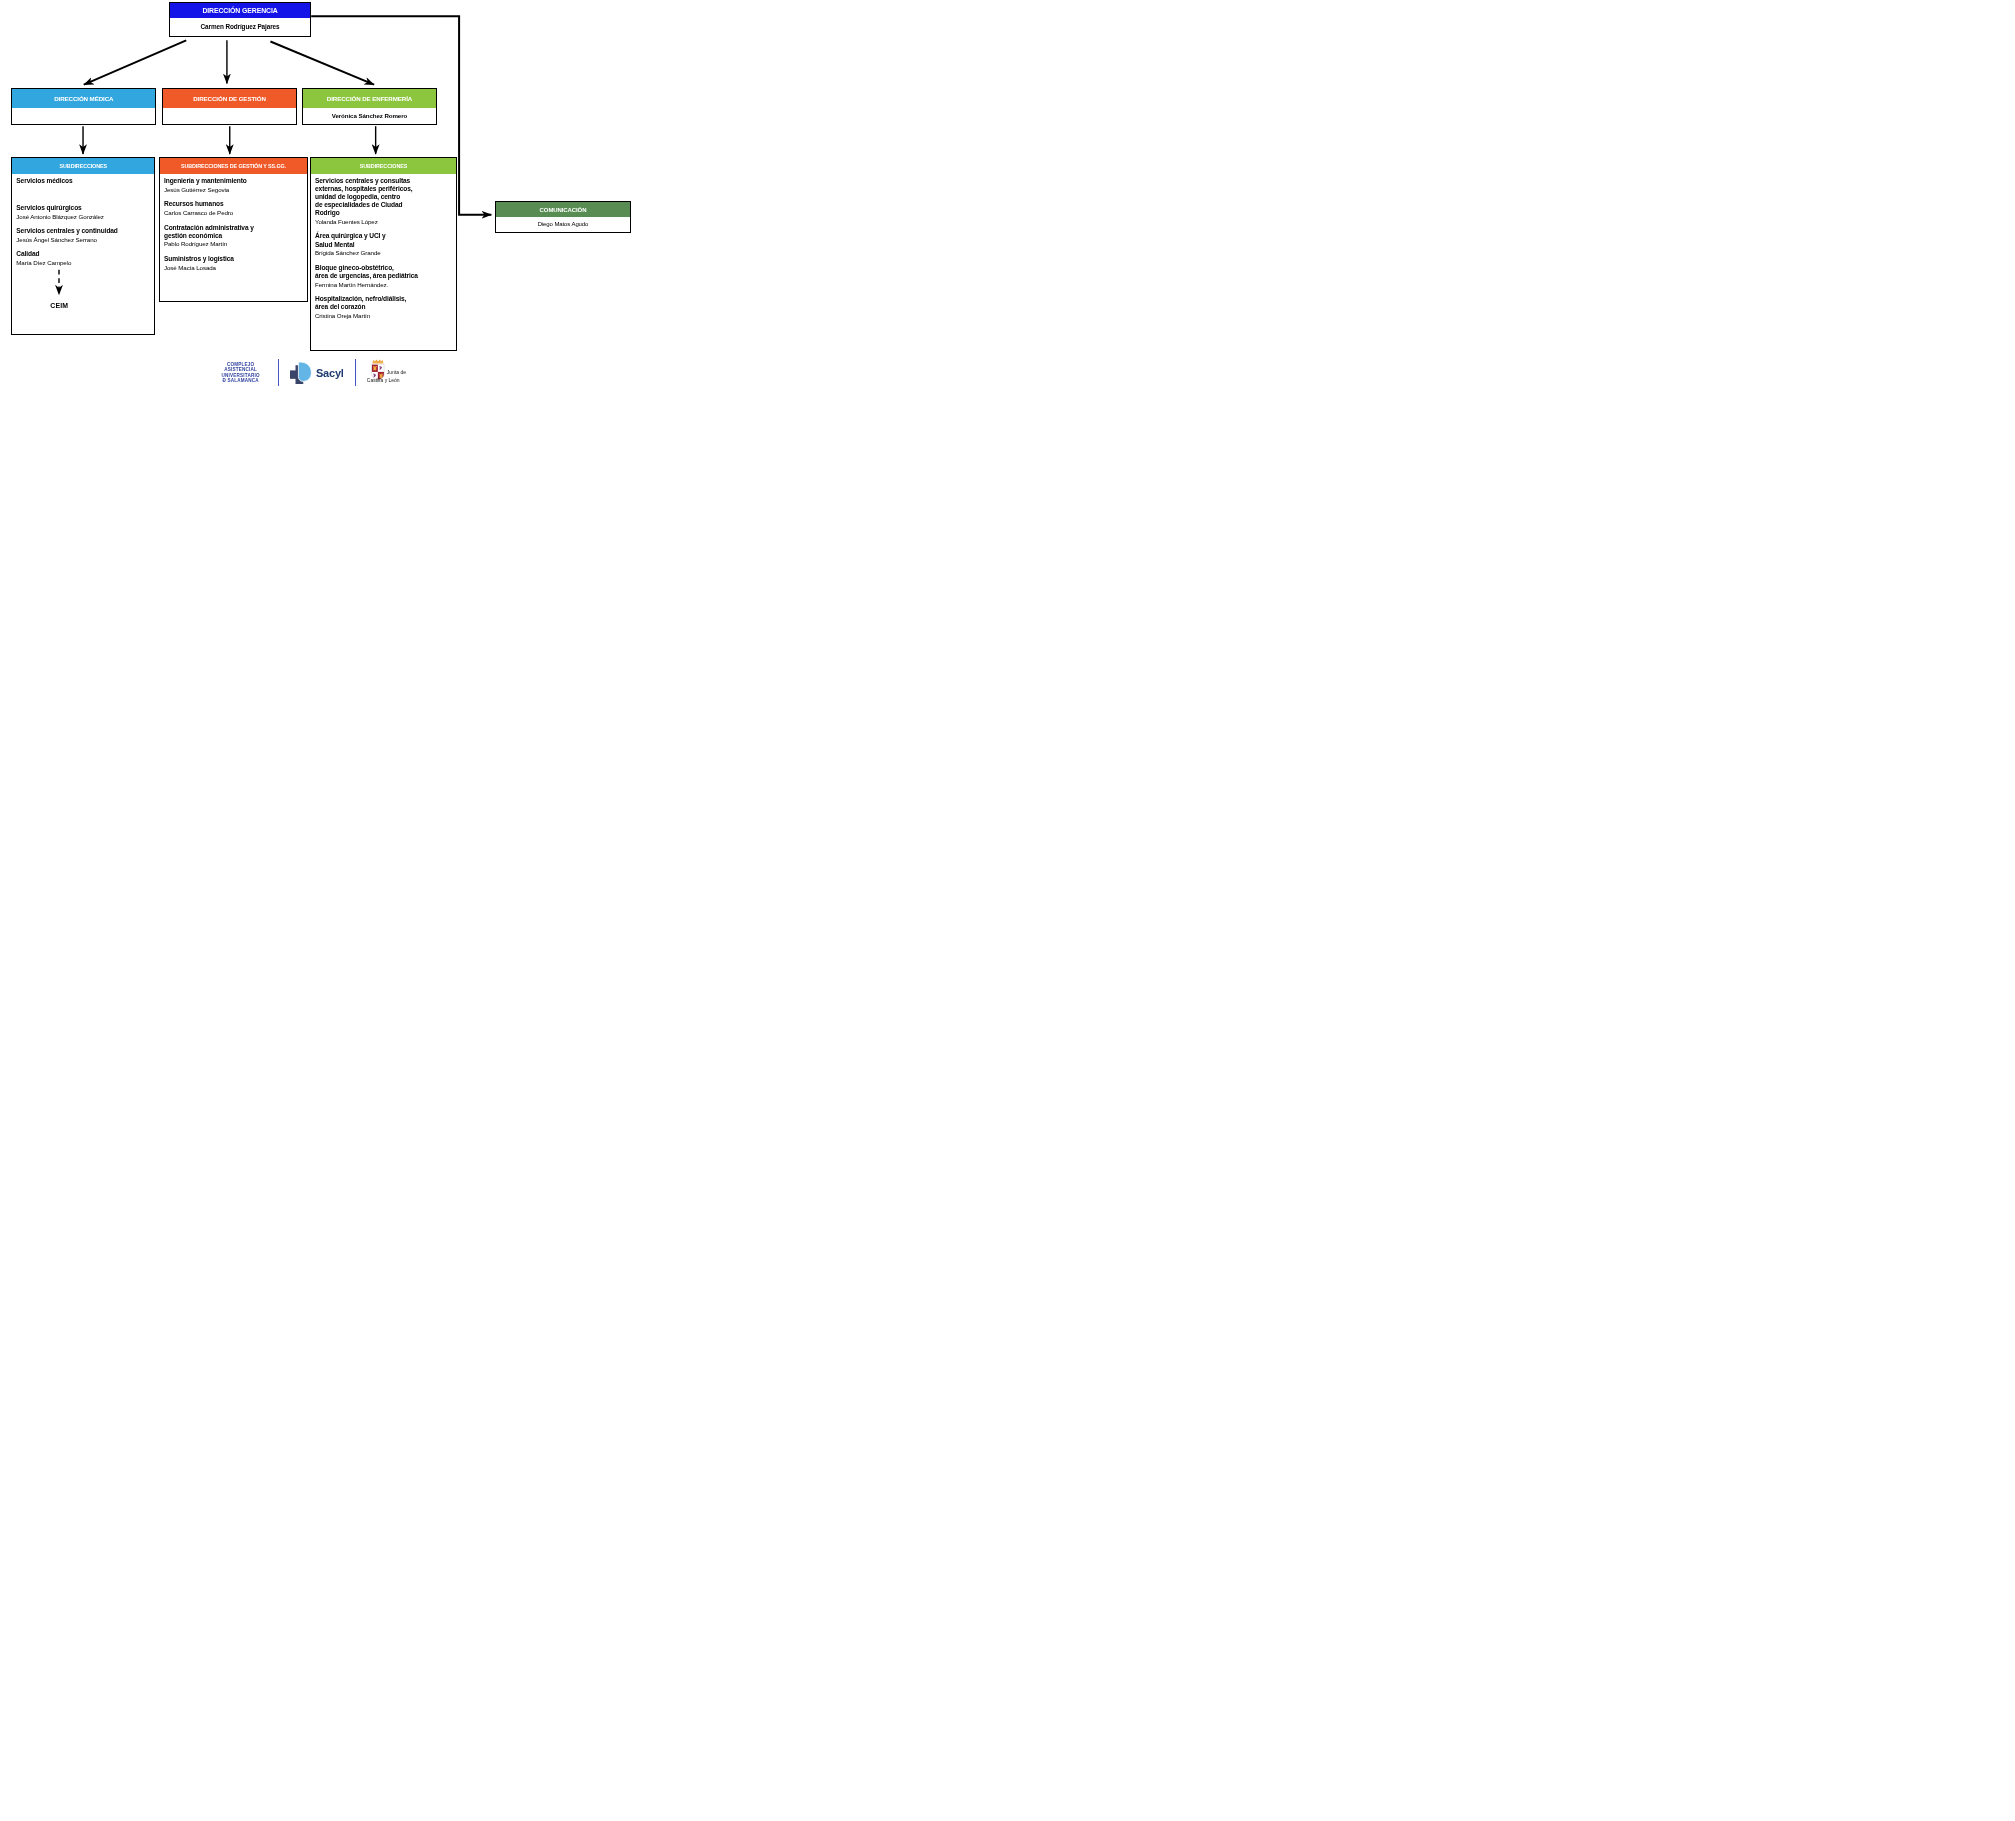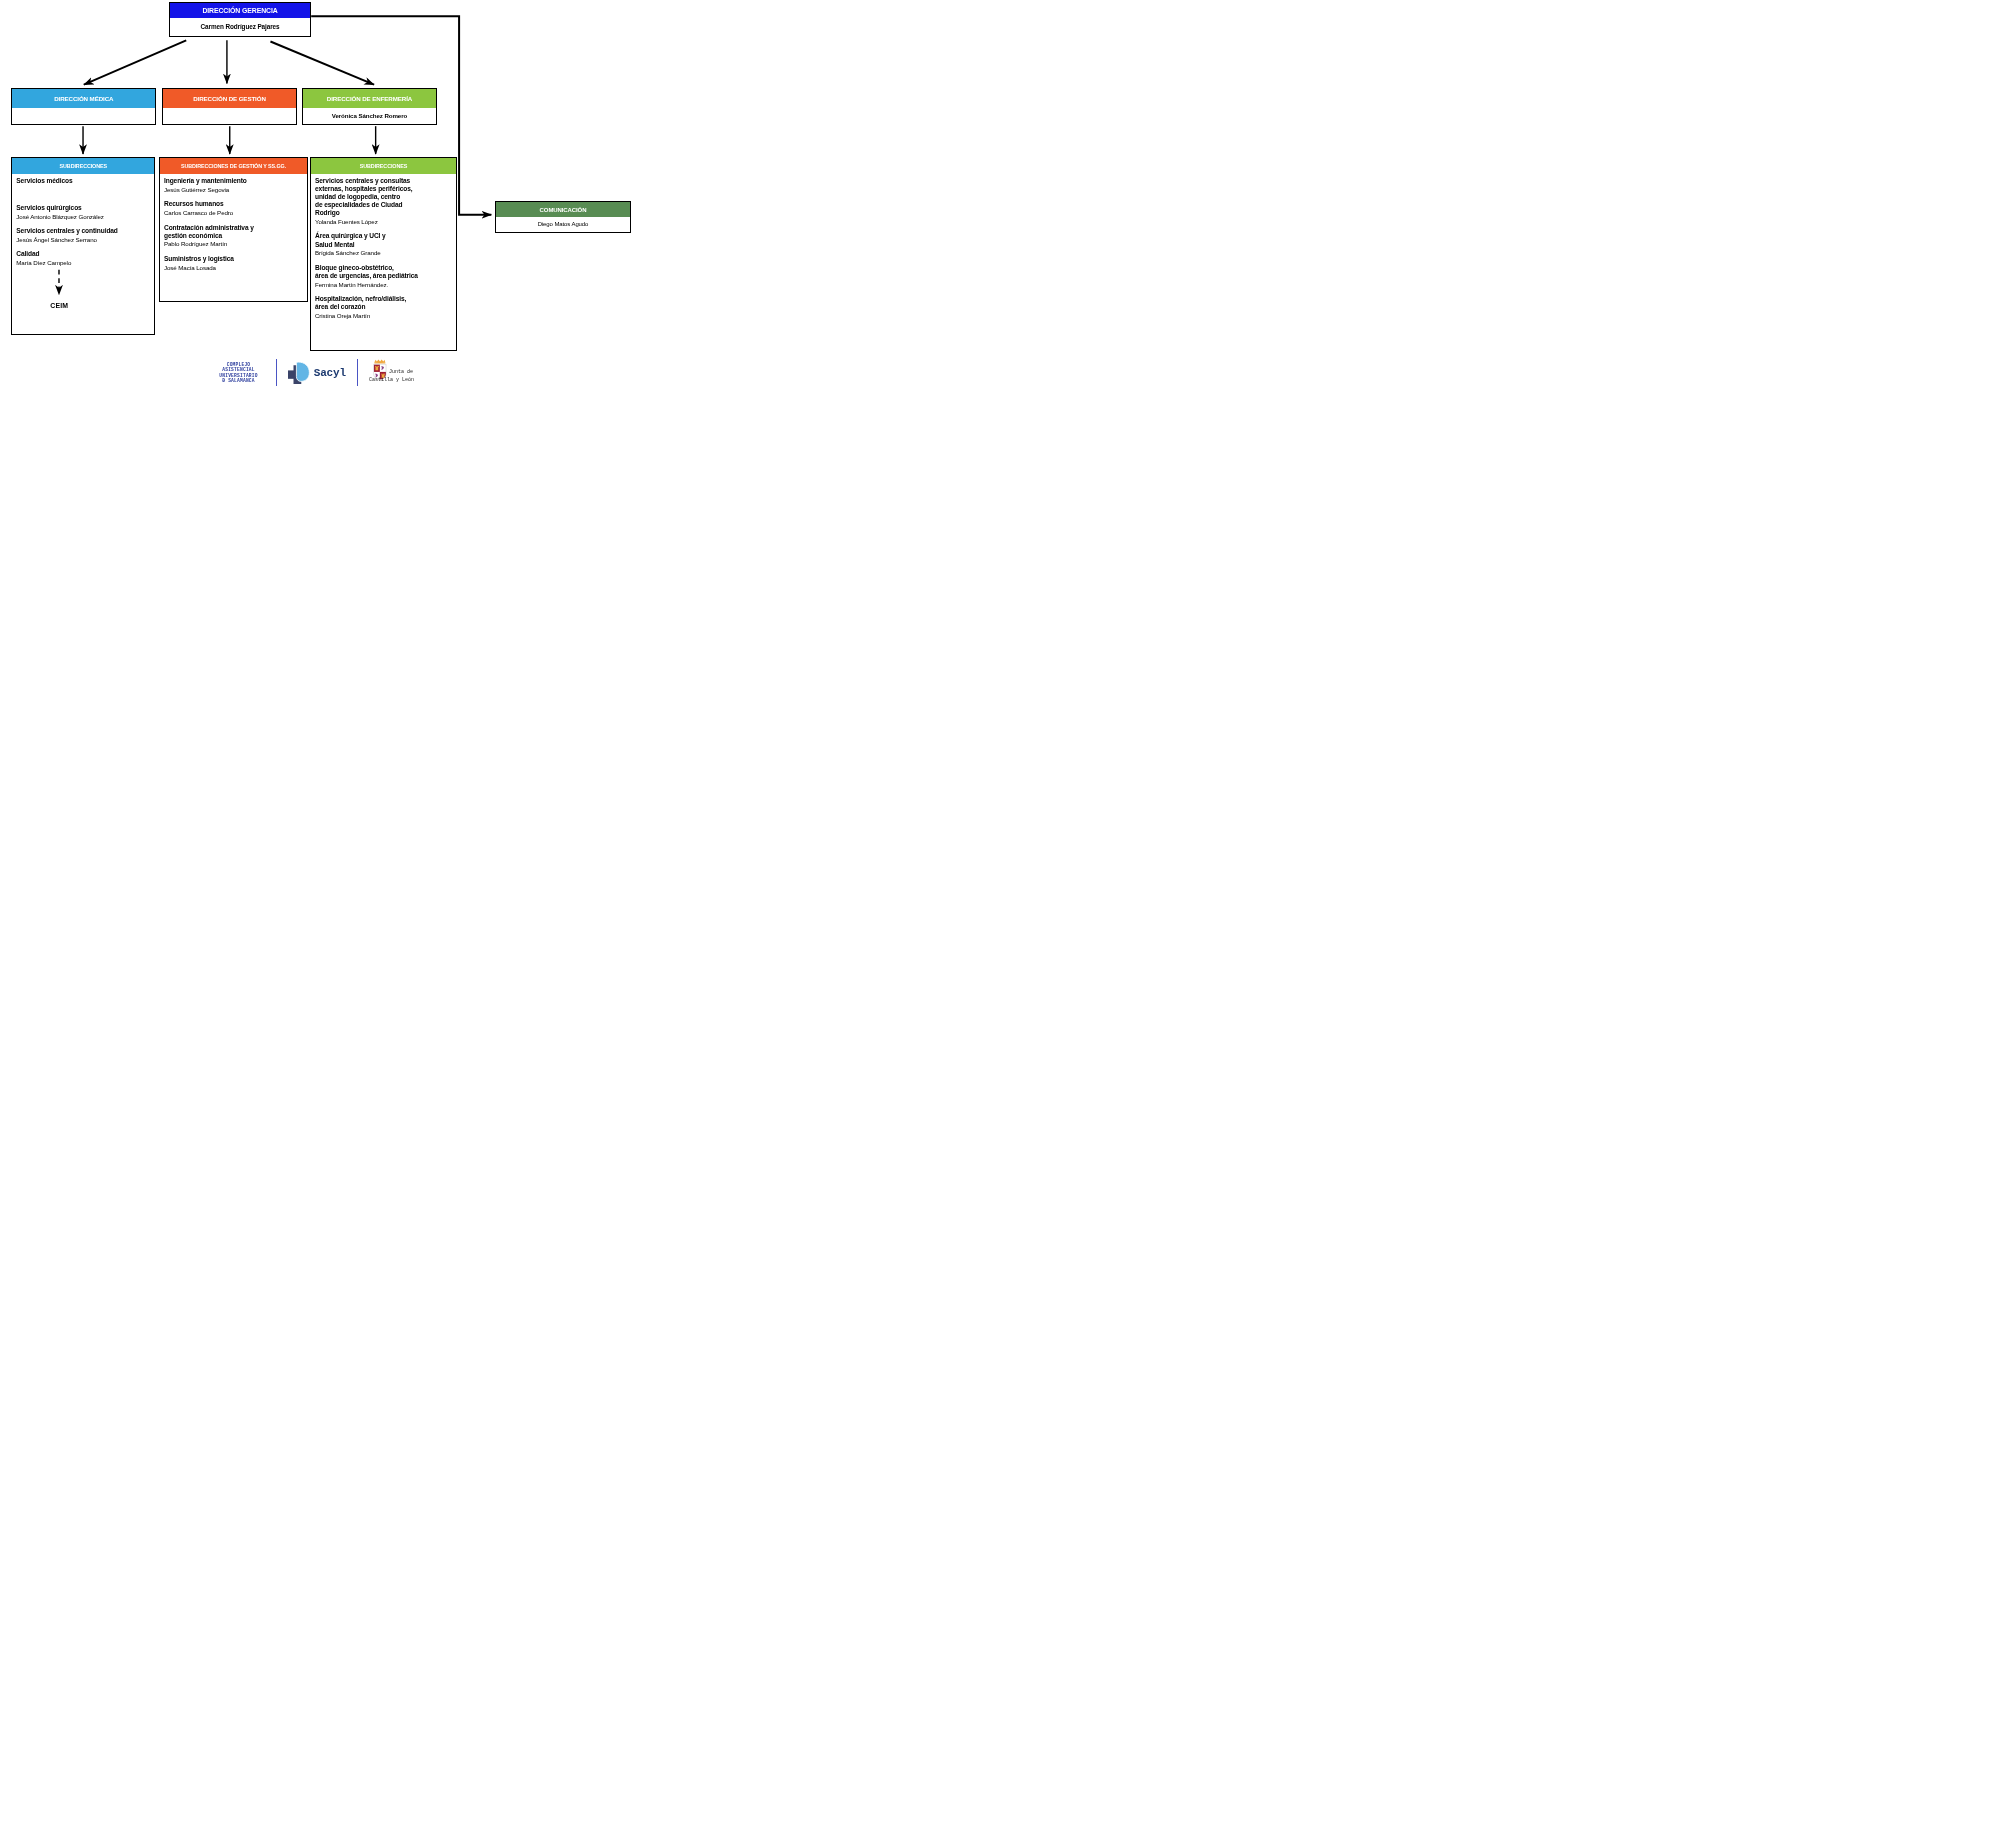--- a/index.html
+++ b/index.html
@@ -42,21 +42,21 @@
     font-weight:bold;font-size:6.9px;letter-spacing:0.2px;}
   .ceim-arrow{position:absolute;left:0;top:0;pointer-events:none;}
   
   #comunicacion{left:495px;top:201px;width:136px;height:32px;border-width:1.2px;}
   #comunicacion .hdr{height:15px;font-size:6px;}
   #comunicacion .bodyname{height:13.7px;font-size:6px;font-weight:normal;}
   
   .connectors{position:absolute;left:0;top:0;pointer-events:none;}
   
   .footer{position:absolute;left:0;right:0;top:359px;display:flex;justify-content:center;
-    align-items:center;gap:11px;font-family:Liberation Mono, monospace;}
+    align-items:center;gap:11px;}
   .causa{width:53px;text-align:center;color:#2e3f9e;font-weight:bold;font-size:4.6px;
     line-height:1.18;letter-spacing:0.2px;}
   .vdivider{width:1.2px;height:26.6px;background:#4a55c4;}
   .sacyl{display:flex;align-items:center;gap:3.6px;}
   .sacyl-text{font-size:11px;font-weight:bold;color:#1d3a70;letter-spacing:-0.2px;}
   .junta{position:relative;width:51px;height:27px;}
   .junta .shield{position:absolute;left:3.2px;top:0;}
   .junta-line1{position:absolute;left:20px;top:9.7px;font-size:5px;color:#1a1a1a;}
   .junta-line2{position:absolute;left:0px;top:17.7px;font-size:5px;color:#1a1a1a;}
 </style>

